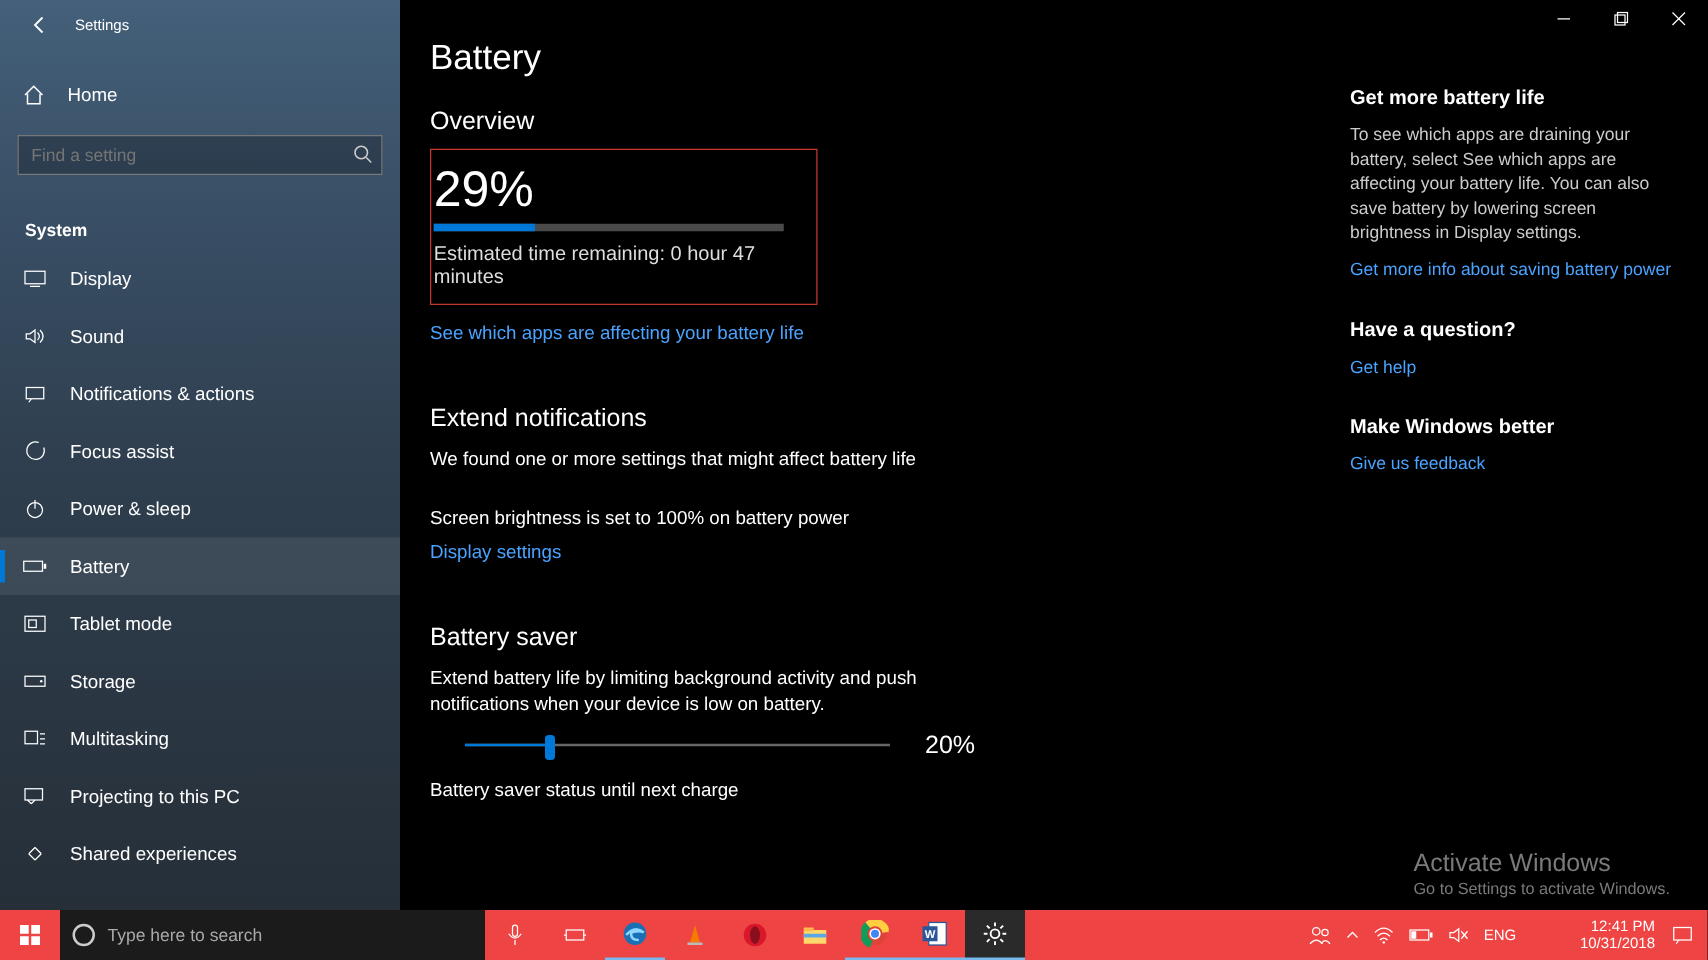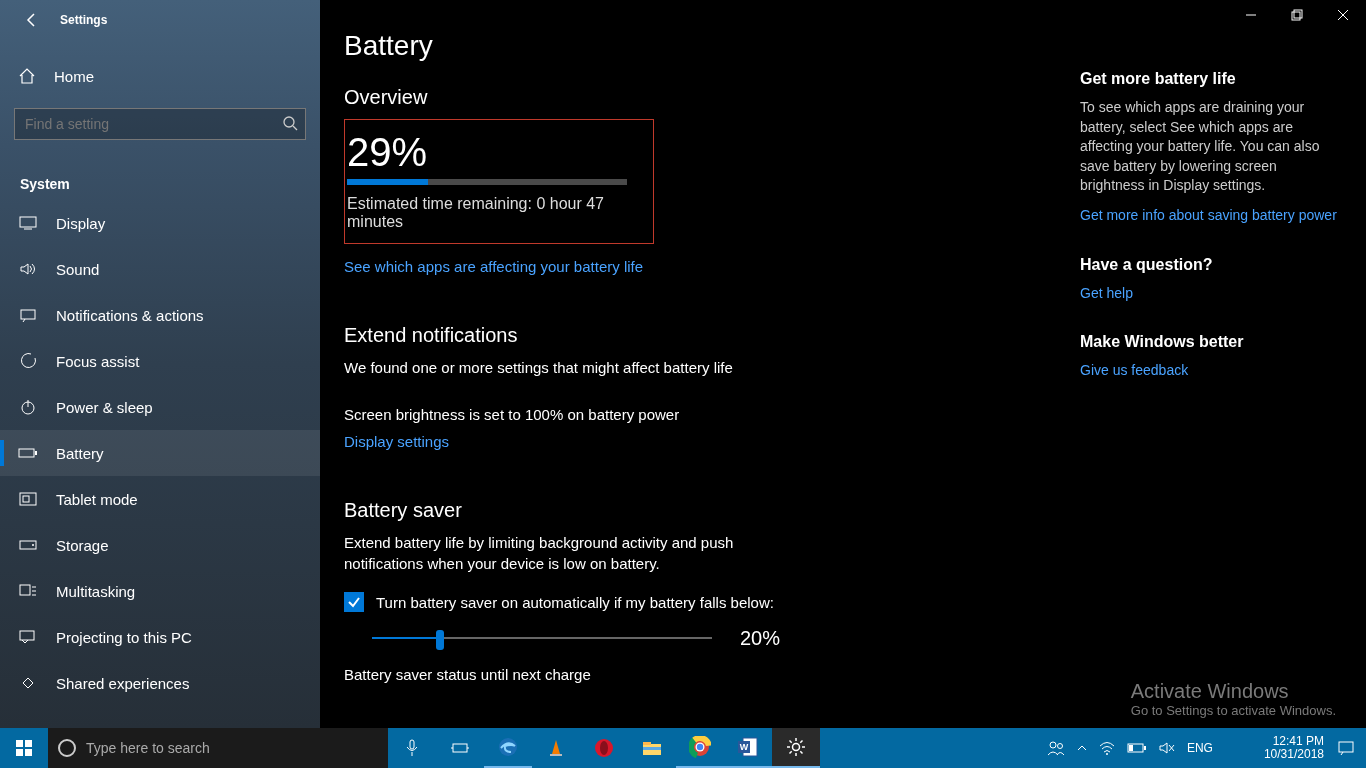--- a/index.html
+++ b/index.html
@@ -1,21 +1,21 @@
 <!DOCTYPE html>
 <html><head>
 <meta charset="utf-8">
 <style>
   * { margin:0; padding:0; box-sizing:border-box; font-family:"Segoe UI",sans-serif; }
   html,body { width:1366px; height:768px; overflow:hidden; background:#000; color:#fff; }
   .app { display:flex; width:100%; height:728px; }
   .sidebar { width:320px; height:100%; background:linear-gradient(180deg,#44607a 0%,#3a5168 20%,#2f3f4f 50%,#262f38 100%); padding-top:0; }
   .top-row { display:flex; align-items:center; height:40px; padding-left:16px; }
   .back { width:32px; height:32px; display:flex; align-items:center; justify-content:center; cursor:pointer; }
-  .app-title { font-size:12px; margin-left:12px; color:#fff;font-weight:bold; }
+  .app-title { font-size:12px; margin-left:12px; color:#fff; }
   .home-row { display:flex; align-items:center; height:44px; padding-left:18px; margin-top:14px; cursor:pointer; }
   .home-row .lbl { margin-left:18px; font-size:15px; }
   .search-wrap { padding:10px 14px 0 14px; }
   .search { position:relative; }
   .search input { width:100%; height:32px; background:rgba(0,0,0,0.25); border:1px solid #777; color:#ccc; padding:0 30px 0 10px; font-size:14px; outline:none; }
   .search .sicon { position:absolute; right:8px; top:7px; color:#ccc; }
   .group-label { padding:36px 20px 8px 20px; font-size:14px; font-weight:600; }
   .nav-item { display:flex; align-items:center; height:46px; padding-left:18px; cursor:pointer; position:relative; }
   .nav-item .nicon { width:20px; display:flex; justify-content:center; }
   .nav-item .nlbl { margin-left:18px; font-size:15px; }
@@ -43,21 +43,21 @@
   .track-fill { position:absolute; top:11px; left:0; height:2px; background:#0078d7; }
   .thumb { position:absolute; top:4px; width:8px; height:20px; background:#0078d7; border-radius:3px; cursor:pointer; }
   .slider-val { margin-left:28px; font-size:20px; }
   .right h3 { font-size:16px; font-weight:600; margin-bottom:10px; }
   .right p { font-size:14px; color:#ccc; line-height:1.4; margin-bottom:10px; }
   .right .link { font-size:14px; display:block; margin-bottom:30px; line-height:1.4; }
   .activate { position:absolute; right:30px; bottom:10px; text-align:left; color:#7a7a7a; }
   .activate .t1 { font-size:20px; }
   .activate .t2 { font-size:13px; }
   
-  .taskbar { position:absolute; left:0; bottom:0; width:100%; height:40px; background:#0369a1; display:flex; align-items:center; color:#fff; }
+  .taskbar { position:absolute; left:0; bottom:0; width:100%; height:40px; background:#ef4444; display:flex; align-items:center; color:#fff; }
   .tb-start { width:48px; height:40px; display:flex; align-items:center; justify-content:center; cursor:pointer; }
   .tb-search { display:flex; align-items:center; height:40px; width:340px; background:#1b1b1b; padding-left:10px; cursor:text; }
   .tb-search .circ { width:18px; height:18px; border:2px solid #ccc; border-radius:50%; margin-right:10px; }
   .tb-search span { color:#aaa; font-size:14px; }
   .tb-icons { display:flex; align-items:center; height:40px; }
   .tb-btn { width:48px; height:40px; display:flex; align-items:center; justify-content:center; cursor:pointer; }
   .tb-btn.active { background:#2a2a2a; border-bottom:2px solid #76b9ed; }
   .tb-btn.running { border-bottom:2px solid #76b9ed; }
   .tray { margin-left:auto; display:flex; align-items:center; height:40px; padding-right:6px; }
   .tray .titem { padding:0 6px; font-size:12px; cursor:pointer; display:flex; align-items:center; height:40px; }
@@ -239,28 +239,20 @@
       <h2 class="sect">Extend notifications</h2>
       <p class="body-text">We found one or more settings that might affect battery life</p>
       <div style="height:10px"></div>
       <p class="body-text">Screen brightness is set to 100% on battery power</p>
       <span class="link">Display settings</span>
 
       <div style="height:34px"></div>
       <h2 class="sect">Battery saver</h2>
       <p class="body-text" style="max-width:420px">Extend battery life by limiting background activity and push notifications when your device is low on battery.</p>
 
-      <div class="checkbox-row">
-        <div class="cbox">
-          <svg width="14" height="14">
-              <path d="M2 7 L6 11 L12 3" stroke="#fff" stroke-width="2" fill="none"></path>
-            </svg>
-        </div>
-        <span style="font-size:15px">Turn battery saver on automatically if my battery falls below:</span>
-      </div>
 
       <div class="slider-row">
         <div class="slider">
           <div class="track"></div>
           <div class="track-fill" id="slider-fill" style="width: 20%;"></div>
           <div class="thumb" id="slider-thumb" style="left: calc(20% - 4px);"></div>
         </div>
         <span class="slider-val">20%</span>
       </div>
 

